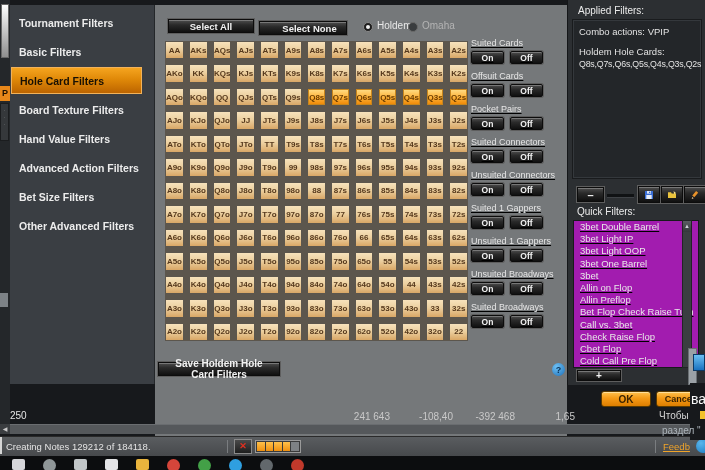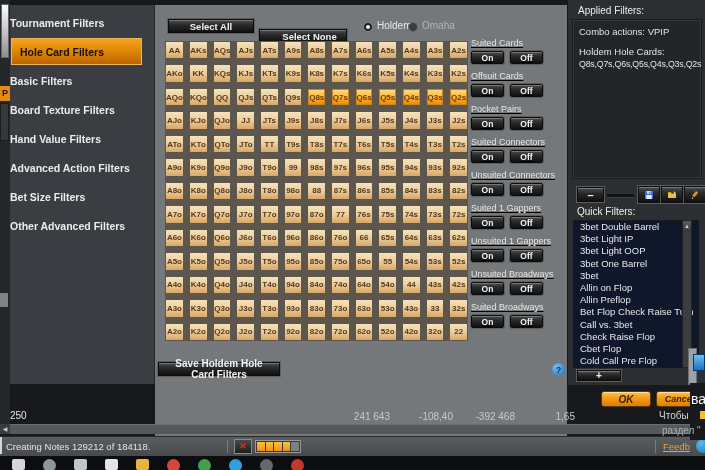--- a/index.html
+++ b/index.html
@@ -14,32 +14,32 @@
   .rail-badge{position:absolute;left:0;top:86px;width:10px;height:15px;background:#e8871a;
     color:#201000;font-size:9px;font-weight:bold;text-align:center;line-height:15px;}
   .rail-tab{position:absolute;left:0;top:103px;width:9px;height:38px;background:#35383b;
     border:1px solid #1b1d1f;color:#9aa0a4;font-size:5px;text-align:center;line-height:7px;padding-top:3px;}
   .rail-frag{position:absolute;left:0;top:293px;width:8px;height:14px;background:#7d8286;}
   .left-marker{position:absolute;left:10px;top:410px;font-size:10px;color:#e6e6e6;}
 
   
   .sidebar{position:absolute;left:10px;top:5px;width:145px;height:379px;background:#3a3e43;
     border-right:1px solid #24272a;padding-top:3px;}
-  .side-item{height:29px;display:flex;align-items:center;padding-left:0;color:#ececec;
+  .side-item{height:29px;display:flex;align-items:center;padding-left:9px;color:#ececec;
     font-size:10.5px;font-weight:bold;}
   .side-item.active{background:linear-gradient(#f5a41f,#e08908 45%,#bc6400);
     border:1px solid #f2b25a;color:#181004;margin:1px 12px 1px 1px;padding-left:8px;height:27px;}
 
   
   .main{position:absolute;left:155px;top:5px;width:412px;height:460px;background:#75787a;}
   .btn-dark{background:linear-gradient(#4e4e4e,#2a2a2a 40%,#101010);border:1px solid #0c0c0c;
     box-shadow:inset 0 1px 0 rgba(255,255,255,.25),0 0 0 1px #5e5e5e;color:#f2f2f2;
     font-weight:bold;font-family:"Liberation Sans",sans-serif;display:flex;align-items:center;justify-content:center;}
   .select-all{position:absolute;left:13px;top:14px;width:86px;height:14px;font-size:9.5px;}
-  .select-none{position:absolute;left:104px;top:24px;width:88px;height:14px;font-size:9.5px;padding-left:19px;}
+  .select-none{position:absolute;left:104px;top:16px;width:88px;height:14px;font-size:9.5px;padding-left:19px;}
   .radio{position:absolute;width:10px;height:10px;border-radius:50%;background:#1e1e1e;
     border:1px solid #8a8a8a;}
   .radio .dot{position:absolute;left:2px;top:2px;width:4px;height:4px;border-radius:50%;background:#f2f2f2;}
   .radio.dim{background:#3a3d3f;border-color:#6a6a6a;}
   .radio-label{position:absolute;font-size:10px;color:#e8e8e8;}
   .radio-label.dim{color:#b4b4b4;}
 
   .hand-grid{position:absolute;left:10px;top:36px;width:303px;height:300px;display:grid;
     grid-template-columns:repeat(13,1fr);grid-auto-rows:1fr;gap:7px;background:#5c564d;
     border:1px solid #5c564d;}
@@ -67,34 +67,34 @@
     border:1px solid #191b1d;box-shadow:inset 0 0 0 1px #34383c;padding:6px 6px 16px;}
   .al{font-size:9.5px;color:#e2e2e2;}
   .al.mt{margin-top:9px;}
   .al.small{font-size:8.8px;margin-top:2px;letter-spacing:-0.2px;}
   .ftoolbar{position:absolute;left:4px;top:185px;width:130px;height:20px;}
   .minus-btn{position:absolute;left:5px;top:2px;width:27px;height:15px;font-size:11px;}
   .groove{position:absolute;left:35px;top:9px;width:27px;height:4px;background:#101214;
     border-bottom:1px solid #3f4246;}
   .icon-btn{position:absolute;top:1px;width:22px;height:17px;}
   .qf-title{position:absolute;left:9px;top:206px;font-size:10px;color:#ececec;}
-  .qf-list{position:absolute;left:5px;top:220px;width:126px;height:148px;background:#0f172a;
-    border:1px solid #17191b;overflow:hidden;}
+  .qf-list{position:absolute;left:5px;top:220px;width:126px;height:148px;background:#a21caf;
+    border:1px solid #17191b;overflow:hidden;text-decoration:underline;}
   .qf-item{height:12.2px;line-height:12.2px;padding-left:6px;font-size:9.5px;color:#e8e8e8;
     white-space:nowrap;}
   .qf-scroll{position:absolute;left:114px;top:220px;width:10px;height:148px;background:#3a3e41;
     border:1px solid #212426;}
   .qf-up{height:11px;background:linear-gradient(#5a5e62,#33373a);color:#cfd4d8;font-size:6px;
     text-align:center;line-height:11px;}
   .plus-btn{position:absolute;left:9px;top:370px;width:44px;height:11px;font-size:10px;line-height:8px;}
 
   
   .btn-orange{background:linear-gradient(#ffc14e,#f59a16 45%,#dd7e00);border:1px solid #5a3a00;
     box-shadow:inset 0 1px 0 #ffdf9a;border-radius:3px;color:#3a2300;font-weight:bold;
-    font-family:"Liberation Sans",sans-serif;display:flex;align-items:center;justify-content:center;font-style:italic;}
+    font-family:"Liberation Sans",sans-serif;display:flex;align-items:center;justify-content:center;}
   .ok-btn{position:absolute;left:601px;top:391px;width:50px;height:16px;font-size:10px;}
   .cancel-btn{position:absolute;left:656px;top:391px;width:47px;height:16px;font-size:9px;}
   .stats-row .stat{position:absolute;top:411px;font-size:10px;color:#c9c9c9;text-align:right;}
   .stats-row .stat:nth-child(1){left:322px;width:68px;}
   .stats-row .stat:nth-child(2){left:385px;width:68px;}
   .stats-row .stat:nth-child(3){left:447px;width:68px;}
   .stats-row .stat:nth-child(4){left:517px;width:58px;}
 
   .hscroll{position:absolute;left:0;top:424px;width:705px;height:10px;background:#55585b;
     border-top:1px solid #6a6d70;}
@@ -142,22 +142,22 @@
   <div class="left-rail"></div>
   <div class="rail-thumb"></div>
   <div class="rail-badge">P</div>
   <div class="rail-tab">·<br>·<br>·</div>
   <div class="rail-frag"></div>
   <div class="left-marker">250</div>
 
   <div class="sidebar">
     <div>
         <div class="side-item">Tournament Filters</div>
+        <div class="side-item">Basic Filters</div>
         <div class="side-item active">Hole Card Filters</div>
-        <div class="side-item">Basic Filters</div>
         <div class="side-item">Board Texture Filters</div>
         <div class="side-item">Hand Value Filters</div>
         <div class="side-item">Advanced Action Filters</div>
         <div class="side-item">Bet Size Filters</div>
         <div class="side-item">Other Advanced Filters</div>
       </div>
   </div>
 
   <div class="main">
     <button class="btn-dark select-all">Select All</button>

